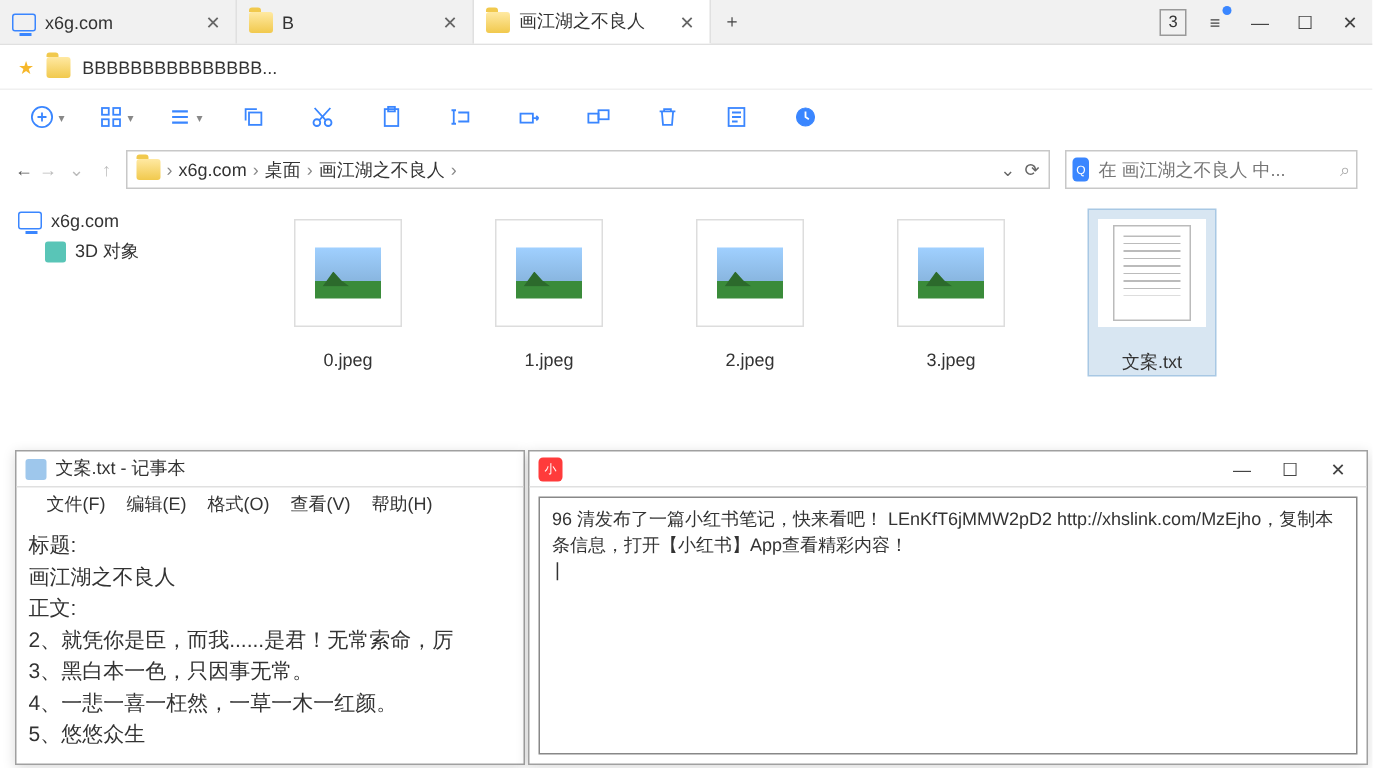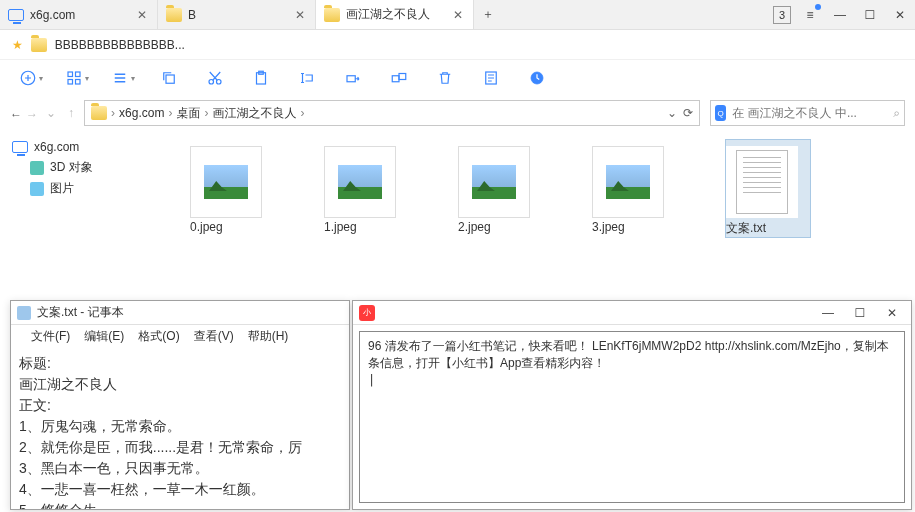--- a/index.html
+++ b/index.html
@@ -37,21 +37,21 @@
 .path-caret { margin-left:auto; display:flex; gap:6px; color:#666; }
 .searchbox { width:195px; height:26px; border:1px solid #c8c8c8; display:flex; align-items:center; padding:0 4px; gap:6px; color:#888; }
 .searchbox input { border:none; outline:none; flex:1; font-size:12px; color:#888; }
 
 
 .main-area { display:flex; height:calc(100% - 30px - 30px - 36px - 34px); }
 .tree { width:170px; padding:6px 4px; font-size:12px; }
 .tree-item { display:flex; align-items:center; gap:6px; height:21px; padding-left:8px; }
 .tree-item.sub { padding-left:26px; }
 .files { flex:1; display:flex; padding:10px 20px; gap:50px; align-items:flex-start; }
-.file { display:flex; flex-direction:column; align-items:flex-start; gap:2px; width:84px; }
+.file { display:flex; flex-direction:column; align-items:center; gap:15px; width:84px; }
 .file.selected { background:#d8e6f2; outline:1px solid #a8c8e4; }
 .file .thumb { width:72px; height:72px; background:#fff; border:1px solid #ddd; display:flex; align-items:center; justify-content:center; margin-top:6px; }
 .file .fname { font-size:12px; text-align:center; }
 
 
 .subwin { position:absolute; background:#fff; border:1px solid #a0a0a0; box-shadow:0 2px 8px rgba(0,0,0,.15); display:flex; flex-direction:column; }
 .subwin .titlebar { height:24px; display:flex; align-items:center; padding:0 6px; gap:6px; font-size:12px; border-bottom:1px solid #e0e0e0; }
 .subwin .titlebar .spacer { flex:1; }
 .subwin .menu { height:22px; display:flex; align-items:center; gap:14px; padding:0 20px; font-size:12px; }
 .subwin .body { flex:1; padding:6px 8px; font-size:14px; line-height:1.5; overflow:hidden; }
@@ -213,24 +213,20 @@
 <div class="main-area">
   <div class="tree">
     <div class="tree-item">
         <span class="ico-monitor"></span>
         <span>x6g.com</span>
       </div>
     <div class="tree-item sub">
         <span style="width:14px;height:14px;background:#59c5b7;border-radius:2px"></span>
         <span>3D 对象</span>
       </div>
-    <div class="tree-item sub">
-        <span style="width:14px;height:14px;background:#6fc7ef;border-radius:2px"></span>
-        <span>图片</span>
-      </div>
   </div>
   <div class="files">
     <div class="file">
         <div class="thumb">
           <div class="pic-thumb"></div>
         </div>
         <div class="fname">0.jpeg</div>
       </div>
     <div class="file">
         <div class="thumb">
@@ -268,21 +264,20 @@
     <span>文件(F)</span>
     <span>编辑(E)</span>
     <span>格式(O)</span>
     <span>查看(V)</span>
     <span>帮助(H)</span>
   </div>
   <div class="body">
     <p>标题:</p>
     <p>画江湖之不良人</p>
     <p>正文:</p>
-    <p>1、厉鬼勾魂，无常索命。</p>
     <p>2、就凭你是臣，而我......是君！无常索命，厉</p>
     <p>3、黑白本一色，只因事无常。</p>
     <p>4、一悲一喜一枉然，一草一木一红颜。</p>
     <p>5、悠悠众生</p>
   </div>
 </div>
 
 <div class="subwin" style="left:352px; top:300px; width:560px; height:210px;">
   <div class="titlebar">
     <span class="app-icon">小</span>

